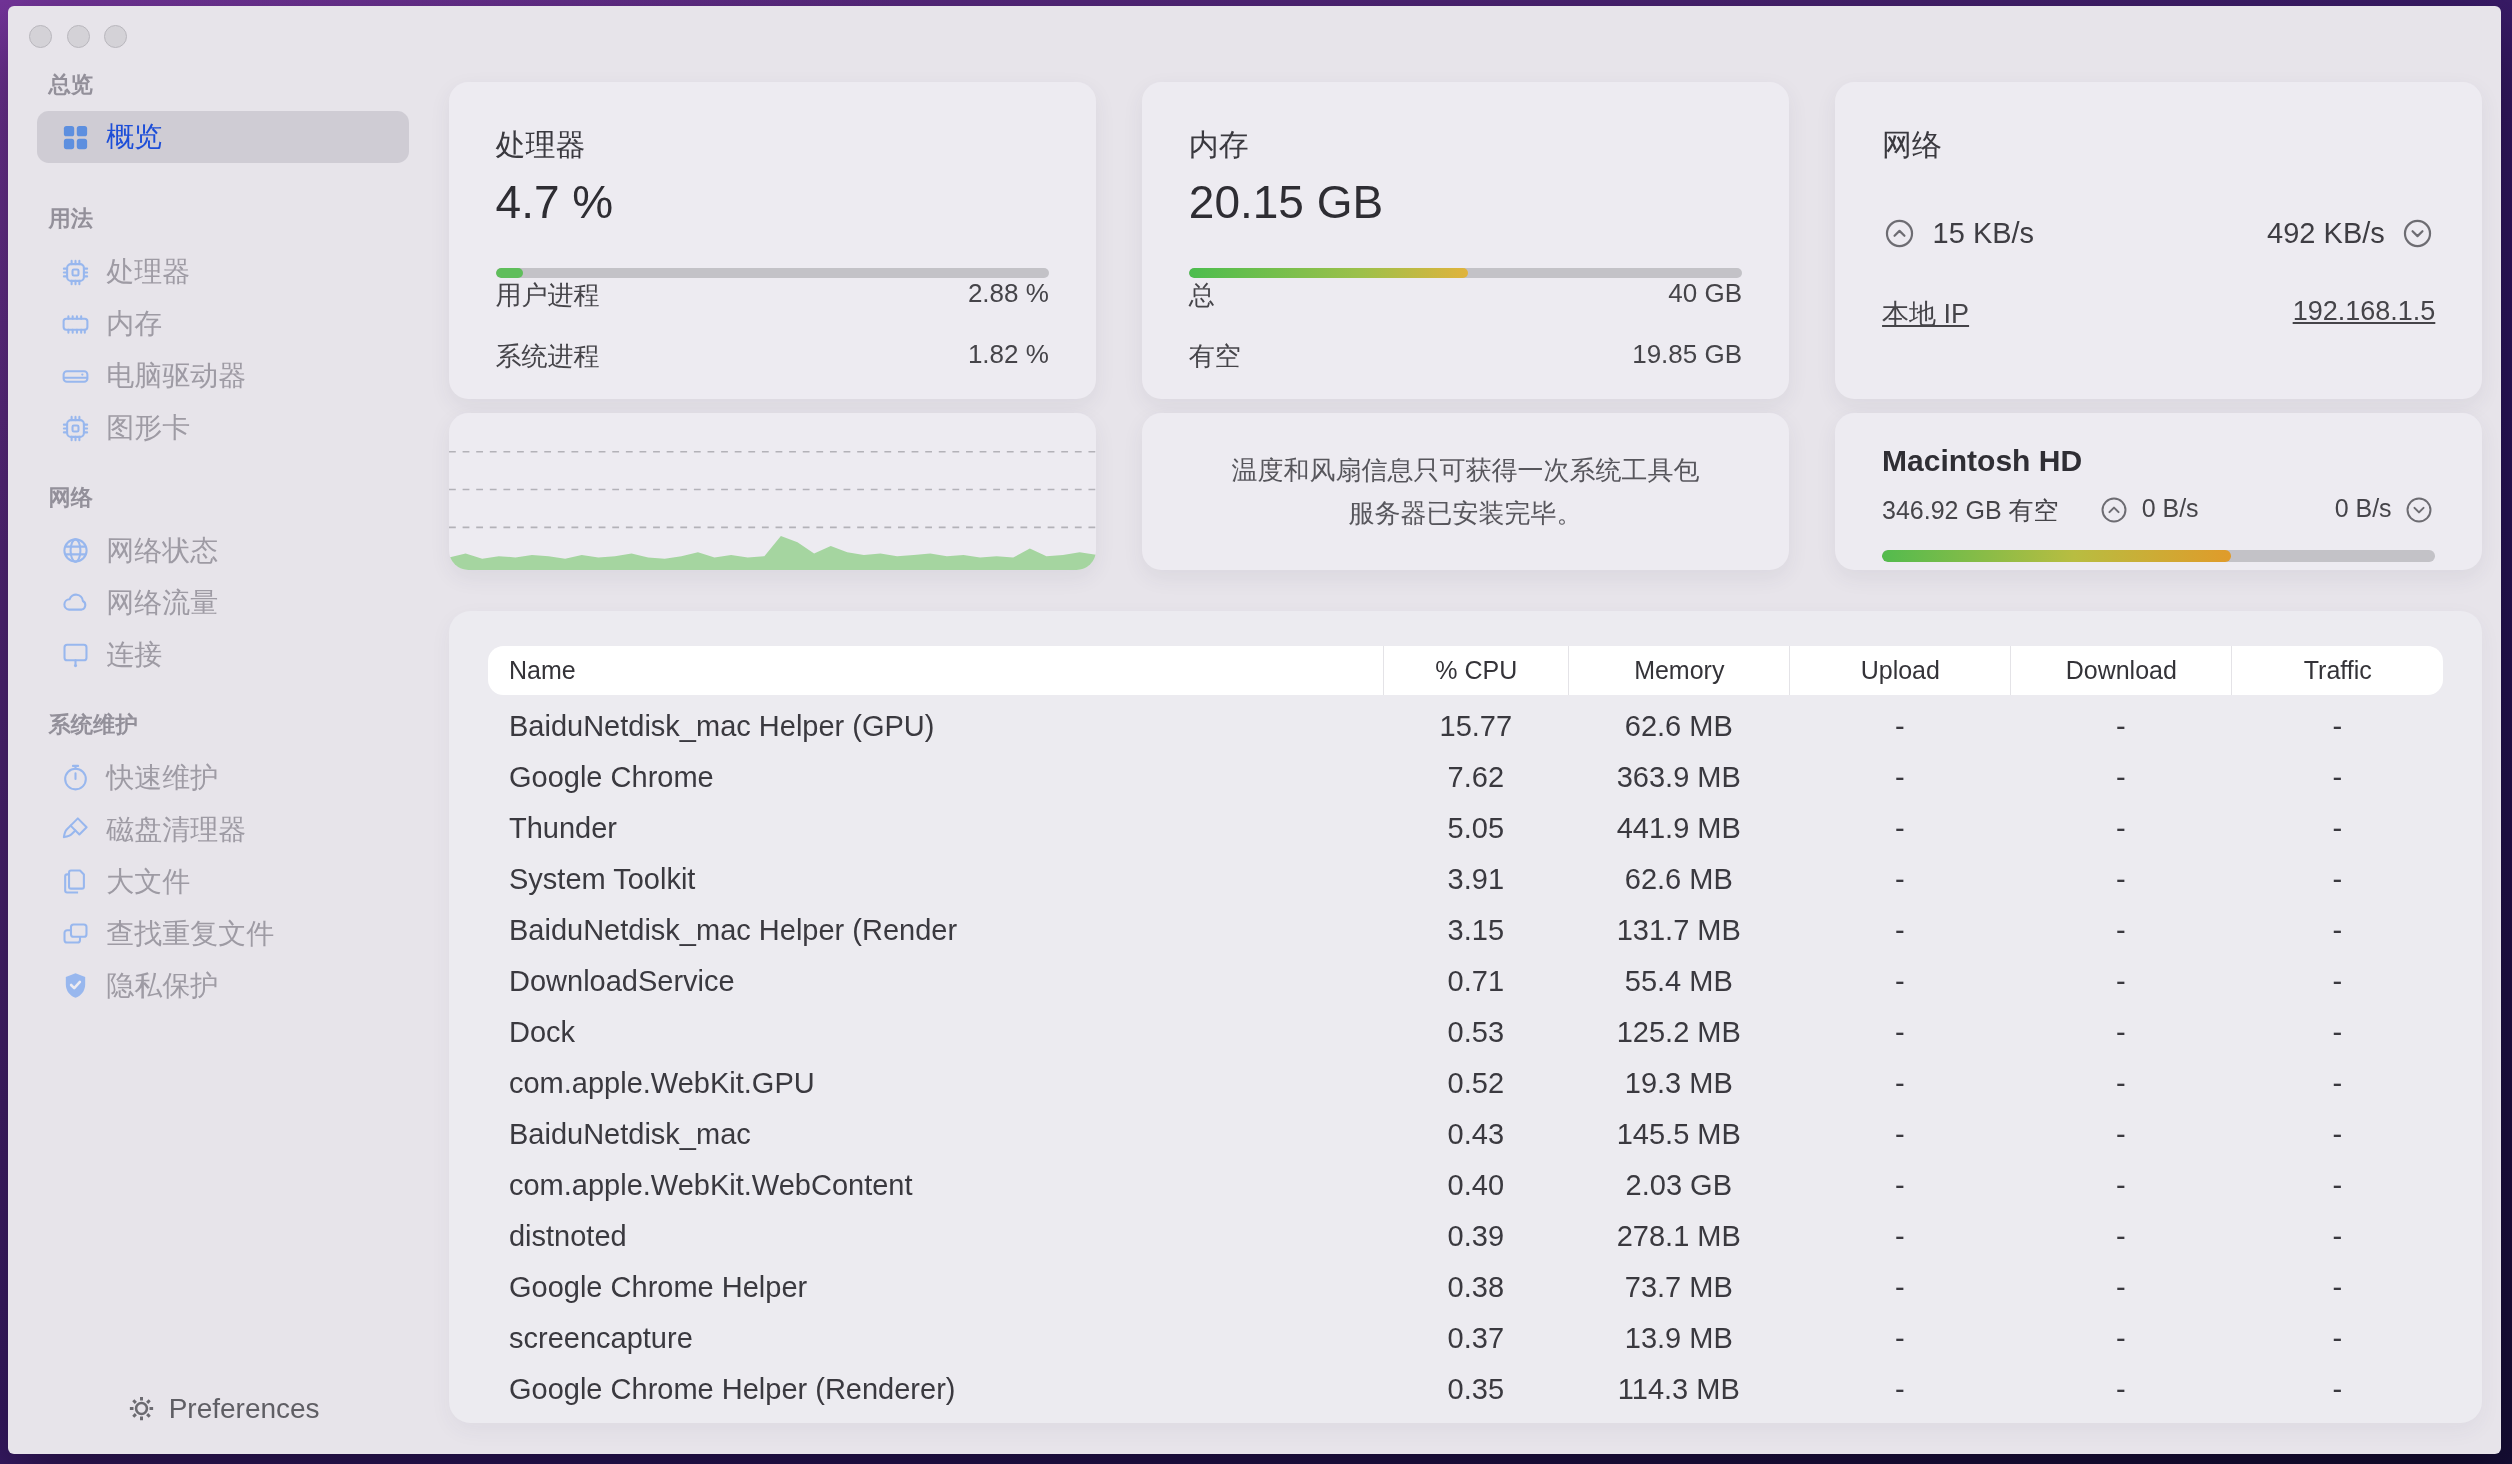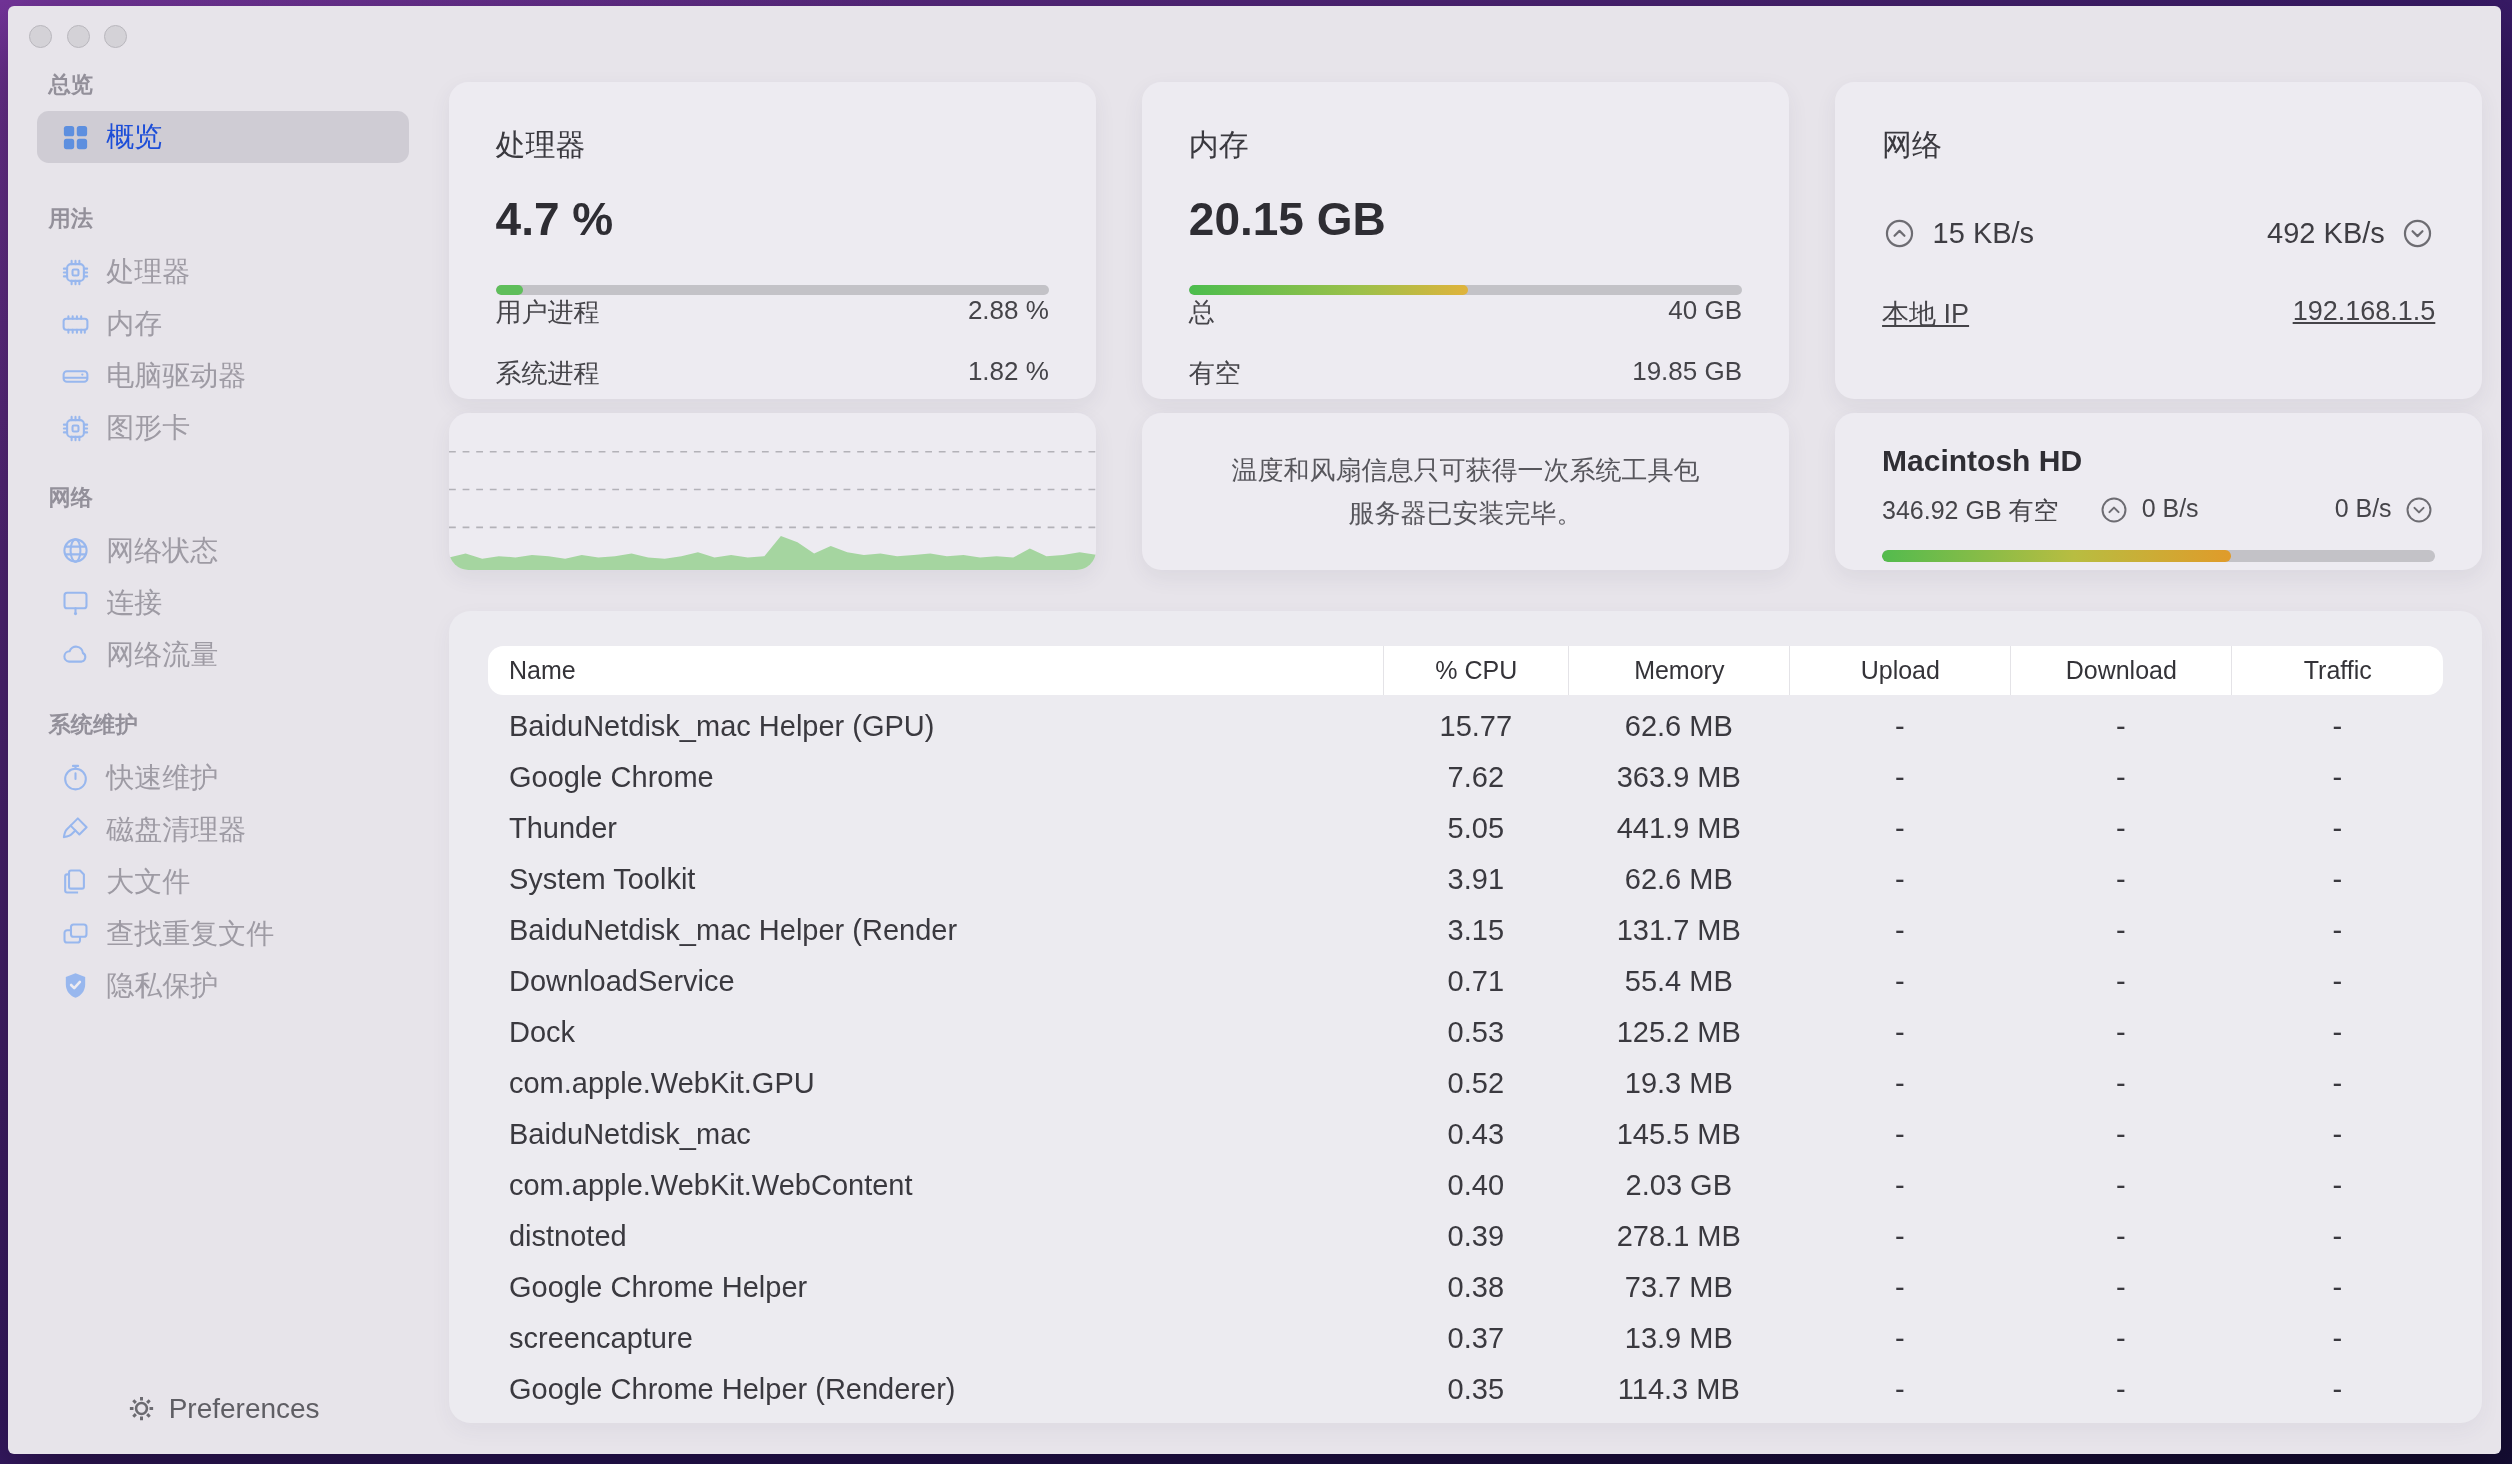--- a/index.html
+++ b/index.html
@@ -31,21 +31,21 @@
   .preferences{ margin-top:auto; margin-bottom:29px; align-self:center;
     display:flex; align-items:center; gap:11.7px; color:#5f5e64; font-size:28px; }
   .preferences svg{ width:31px; height:31px; color:#6b6a70; }
   
   .main{ flex:1; padding:76px 18.5px 0 6.8px; display:flex; flex-direction:column; }
   .cards-row{ display:grid; grid-template-columns:1fr 1fr 1fr; gap:46px; }
   .card{ background:#edebf1; border-radius:19.4px; box-shadow:0 7.8px 21.4px rgba(60,50,90,.07); }
   .card.tall{ height:317px; padding:43px 47px; }
   .card.short{ height:157px; margin-top:14.6px; position:relative; overflow:hidden; }
   .card-title{ font-size:30px; color:#3a393f; }
-  .card-big{ font-size:46px; font-weight:700; color:#2e2d33; margin-top:26px; }
+  .card-big{ font-size:46px; font-weight:400; color:#2e2d33; margin-top:9px; }
   .bar{ height:10.7px; border-radius:5.8px; background:#c3c2c7; margin-top:39px; overflow:hidden; }
   .bar-fill{ height:100%; border-radius:5.8px; }
   .bar-fill.cpu{ background:#5fbe5b; }
   .bar-fill.mem{ background:linear-gradient(90deg,#4cbd4e 0%,#9dc04a 62%,#e0b33c 100%); }
   .bar-fill.disk{ background:linear-gradient(90deg,#53bb4e 0%,#b8bd41 55%,#e09b2a 100%); }
   .detail-rows{ display:flex; flex-direction:column; gap:26px; }
   .detail-row{ display:flex; justify-content:space-between; font-size:26px; color:#454449; }
   .net-speed-row{ display:flex; justify-content:space-between; align-items:center; margin-top:50px;
     font-size:29px; color:#3e3d43; }
   .net-speed-row .spd{ display:flex; align-items:center; gap:15.5px; }
@@ -162,35 +162,35 @@
         <svg viewBox="0 0 24 24" fill="none" stroke="currentColor" stroke-width="1.6">
             <circle cx="12" cy="12" r="8.6"></circle>
             <ellipse cx="12" cy="12" rx="3.8" ry="8.6"></ellipse>
             <path d="M4 9h16M4 15h16"></path>
           </svg>
       </span>
       <span>网络状态</span>
     </div>
     <div class="sb-item">
       <span class="icn">
+        <svg viewBox="0 0 24 24" fill="none" stroke="currentColor" stroke-width="1.6" stroke-linejoin="round">
+            <path d="M7 17.5a4 4 0 0 1 .4-7.98 5.3 5.3 0 0 1 10.3 1.3 3.6 3.6 0 0 1-.9 6.68z"></path>
+          </svg>
+      </span>
+      <span>网络流量</span>
+    </div>
+    <div class="sb-item">
+      <span class="icn">
         <svg viewBox="0 0 24 24" fill="none" stroke="currentColor" stroke-width="1.6" stroke-linecap="round">
             <rect x="3.5" y="4.5" width="17" height="12" rx="2"></rect>
             <path d="M12 16.5v3"></path>
             <circle cx="12" cy="20.6" r="1.2" fill="currentColor" stroke="none"></circle>
           </svg>
       </span>
       <span>连接</span>
-    </div>
-    <div class="sb-item">
-      <span class="icn">
-        <svg viewBox="0 0 24 24" fill="none" stroke="currentColor" stroke-width="1.6" stroke-linejoin="round">
-            <path d="M7 17.5a4 4 0 0 1 .4-7.98 5.3 5.3 0 0 1 10.3 1.3 3.6 3.6 0 0 1-.9 6.68z"></path>
-          </svg>
-      </span>
-      <span>网络流量</span>
     </div>
 
     <div class="sb-gap-md"></div>
     <div class="sb-section-header">系统维护</div>
     <div class="sb-item">
       <span class="icn">
         <svg viewBox="0 0 24 24" fill="none" stroke="currentColor" stroke-width="1.6" stroke-linecap="round">
             <circle cx="12" cy="13.2" r="8"></circle>
             <path d="M12 13.2V8.8M10 3h4M12 3v2.2"></path>
           </svg>

